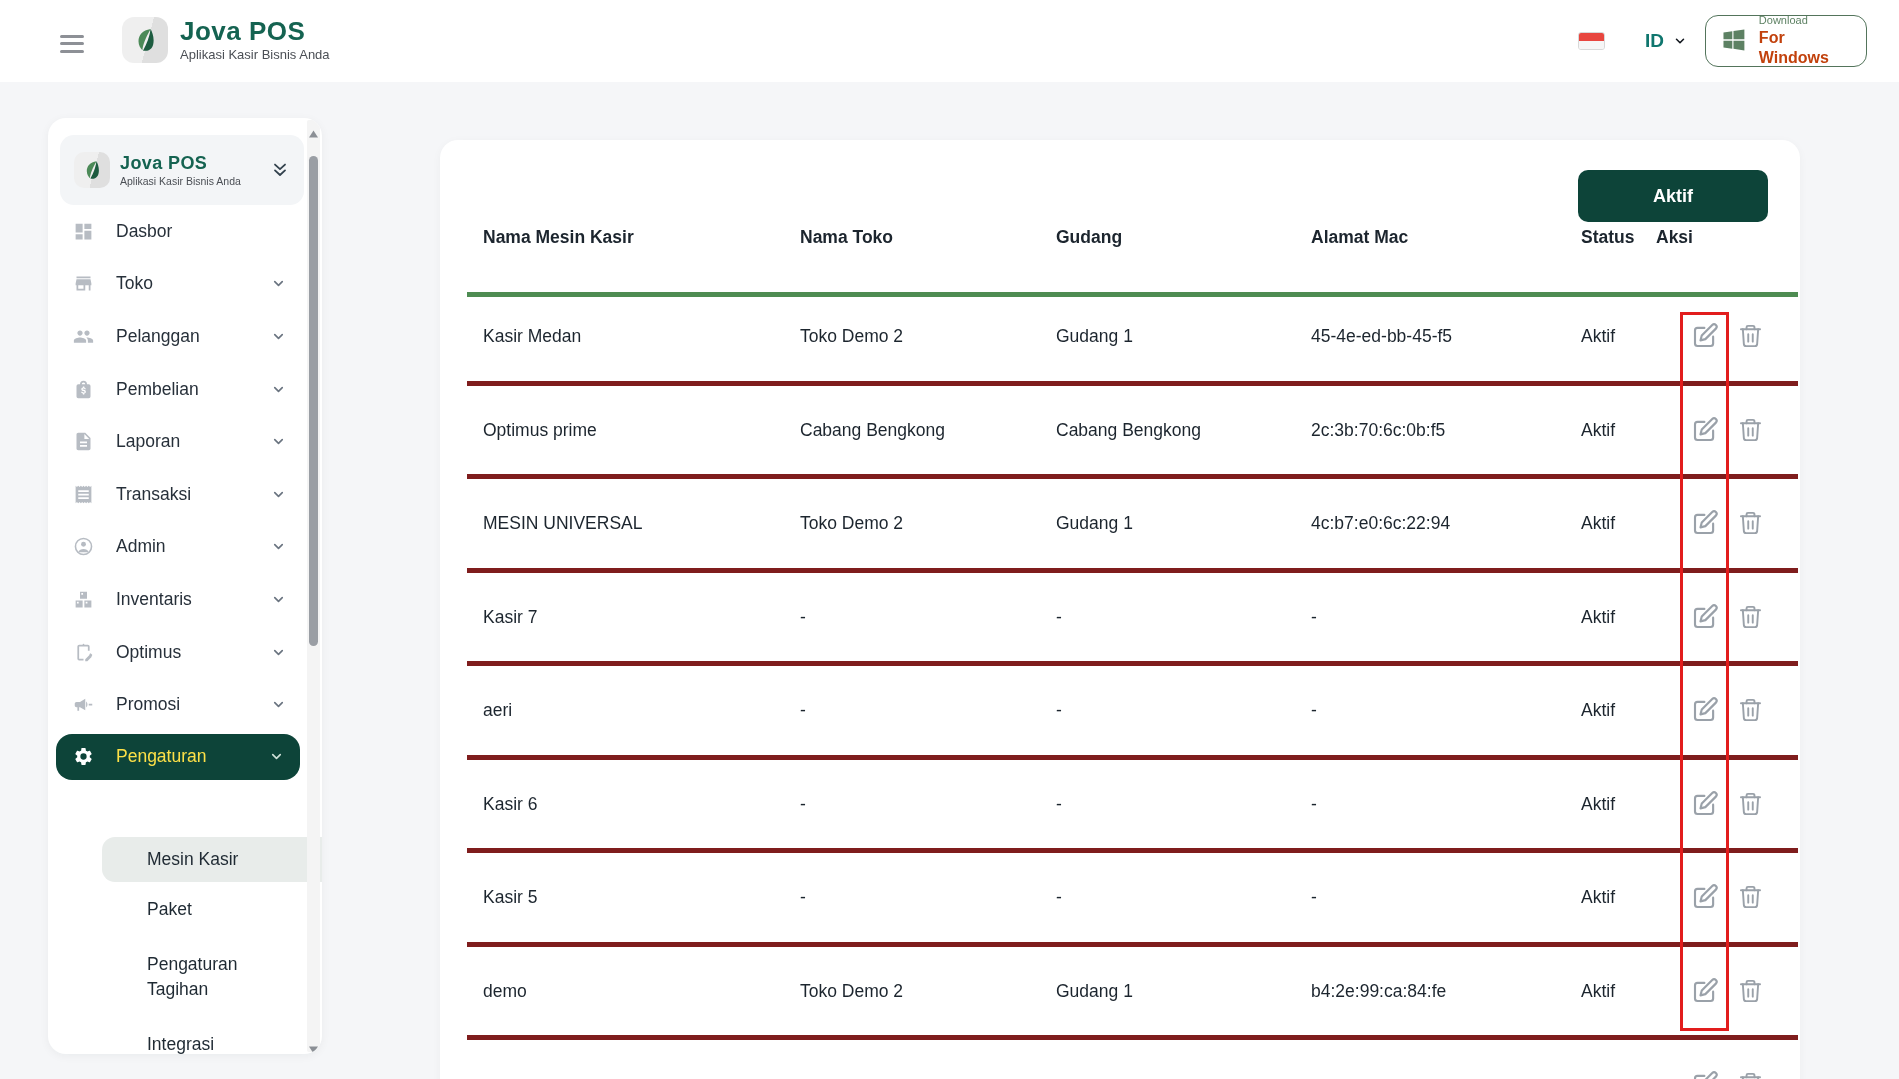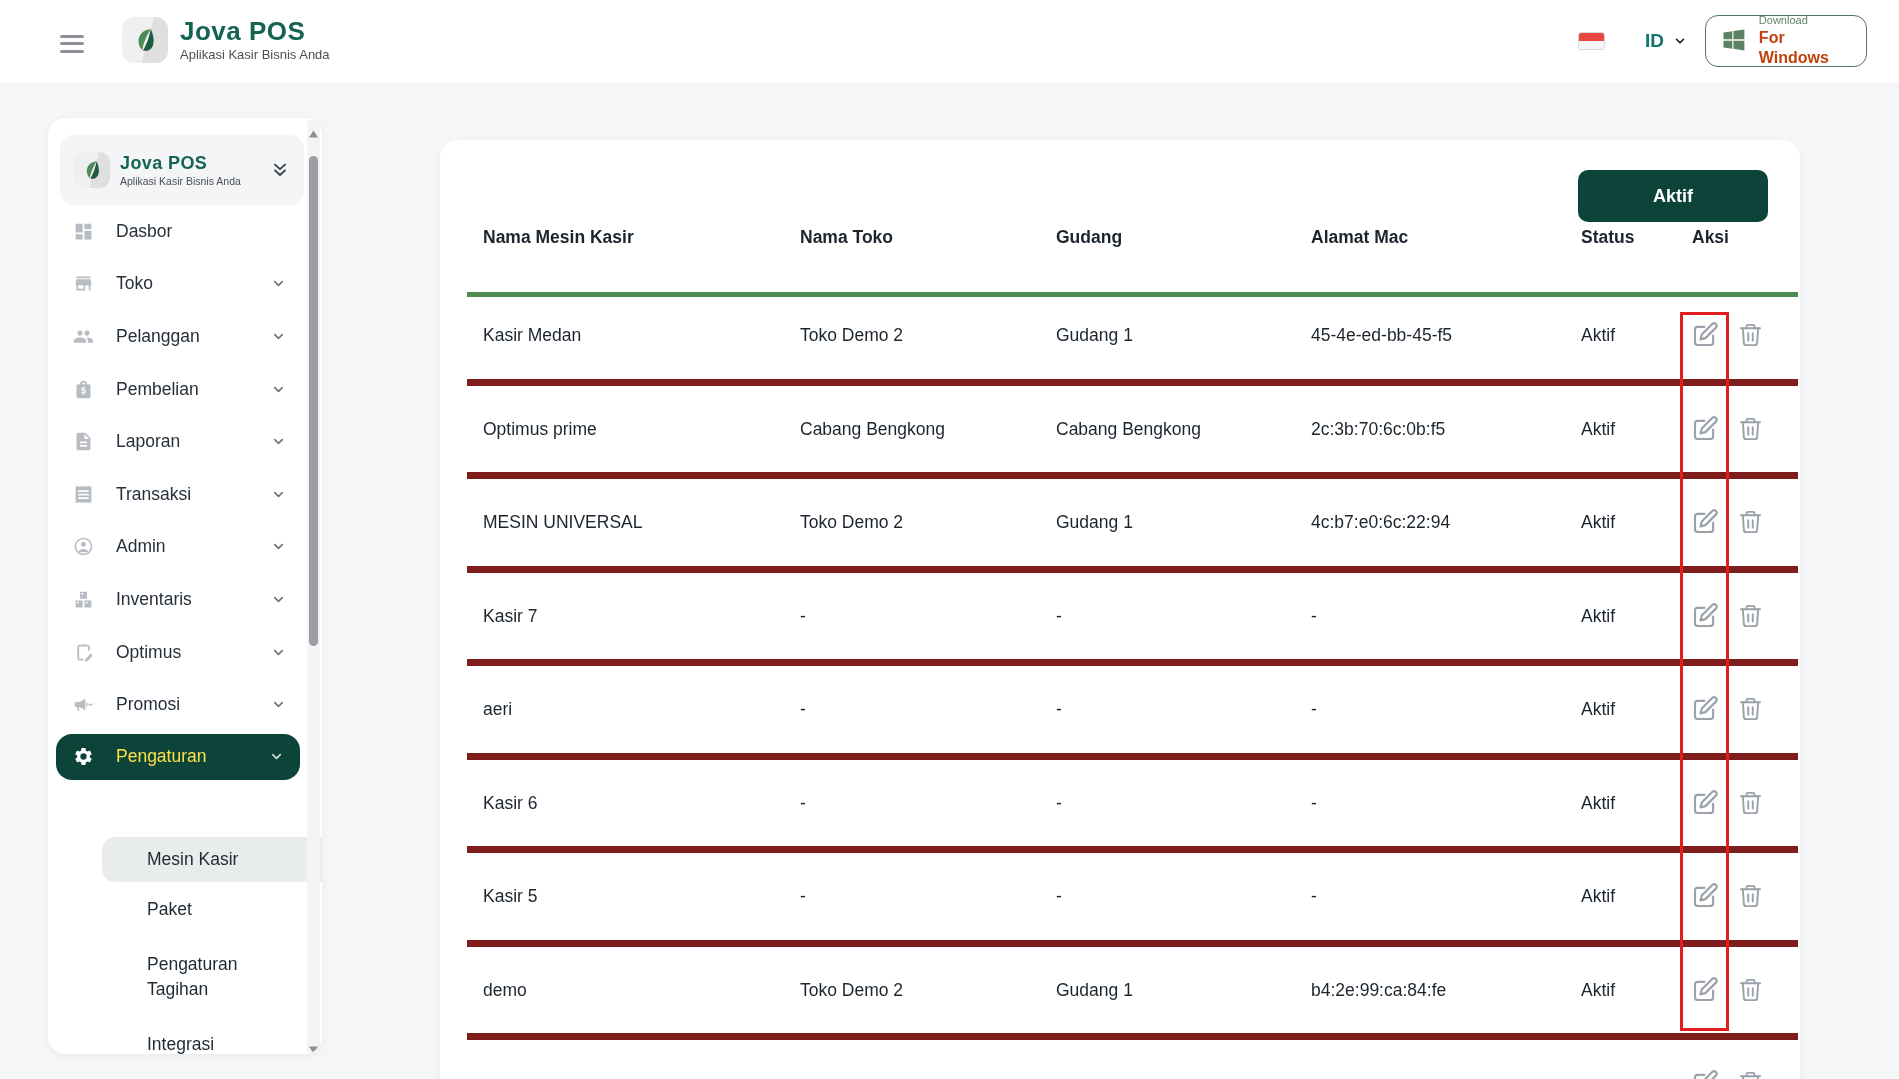--- a/index.html
+++ b/index.html
@@ -79,21 +79,21 @@
   .main-card { position:absolute; left:440px; top:140px; width:1360px; height:1010px; background:#fff;
     border-radius:18px; box-shadow:0 2px 10px rgba(20,40,30,.04); }
   .add-btn { position:absolute; left:1138px; top:30px; width:190px; height:52px; background:#0d4439; color:#fff;
     border:none; border-radius:10px; font-size:18px; font-weight:600; font-family:inherit; cursor:pointer; }
 
   .table-wrap { position:absolute; left:27px; top:0; width:1331px; }
   .thead { position:relative; height:152px; }
   .th { position:absolute; bottom:44px; font-size:17.5px; font-weight:700; color:#1c252e; white-space:nowrap; }
   .green-rule { position:absolute; left:0; top:152px; width:1331px; height:5px; background:#4e8c52; }
 
-  .trow { position:relative; height:93.5px; border-bottom:7px solid #7f1d1d; }
+  .trow { position:relative; height:93.5px; border-bottom:5px solid #7f1d1d; }
   .td { position:absolute; top:50%; transform:translateY(-50%); font-size:17.5px; font-weight:500; color:#1c252e; white-space:nowrap; }
   .c1 { left:16px; } .c2 { left:333px; } .c3 { left:589px; } .c4 { left:844px; } .c5 { left:1114px; }
   .action-btn { position:absolute; top:50%; transform:translateY(-50%); width:30px; height:30px; background:none; border:none; padding:0; color:#9aa1a9; cursor:pointer; }
   .action-btn svg { width:100%; height:100%; }
   .edit-pos { left:1223px; }
   .trash-pos { left:1270px; width:27px; height:29px; }
 
   .annotation-box { position:absolute; left:1213px; top:172px; width:49px; height:719px;
     border:3px solid #e21d1d; pointer-events:none; }
 </style>
@@ -310,21 +310,21 @@
 <div class="main-card">
   <button class="add-btn">Aktif</button>
 
   <div class="table-wrap">
     <div class="thead" id="thead">
         <span class="th c1">Nama Mesin Kasir</span>
         <span class="th c2">Nama Toko</span>
         <span class="th c3">Gudang</span>
         <span class="th c4">Alamat Mac</span>
         <span class="th c5">Status</span>
-        <span class="th c6" style="left: 1225px;">Aksi</span>
+        <span class="th c6" style="left: 1189px;">Aksi</span>
       </div>
     <div class="green-rule"></div>
     <div id="tbody">
         <div class="trow">
           <span class="td c1">Kasir Medan</span>
           <span class="td c2">Toko Demo 2</span>
           <span class="td c3">Gudang 1</span>
           <span class="td c4">45-4e-ed-bb-45-f5</span>
           <span class="td c5">Aktif</span>
           <button class="action-btn edit-pos"><svg viewBox="0 0 24 24" fill="none" stroke="currentColor" stroke-width="1.7" stroke-linecap="round" stroke-linejoin="round">

